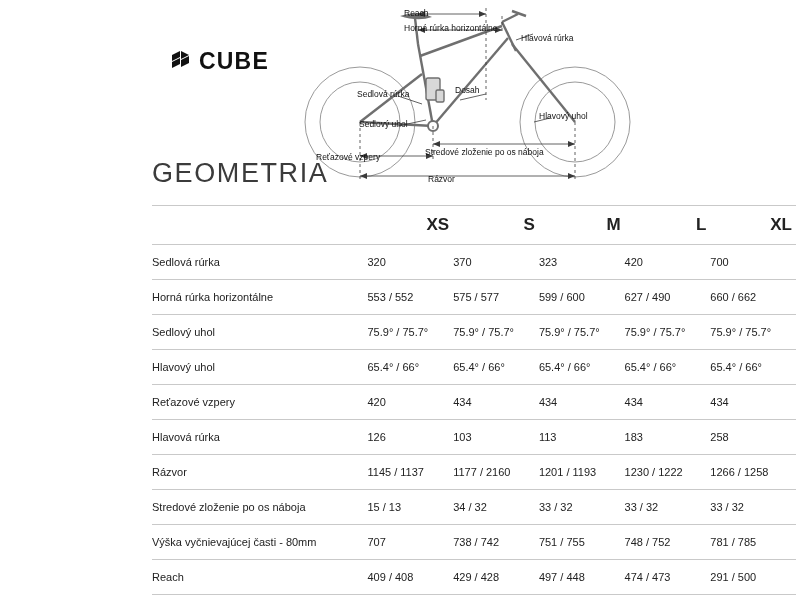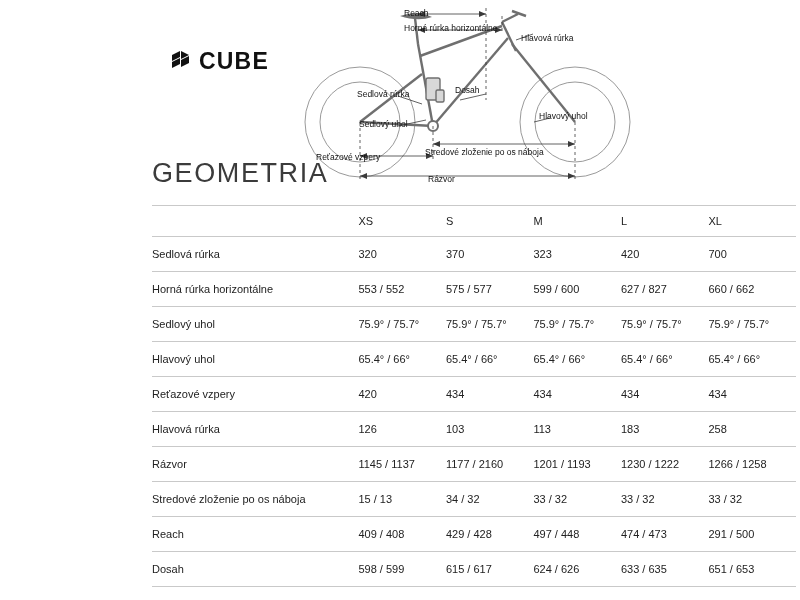--- a/index.html
+++ b/index.html
@@ -63,25 +63,25 @@
     left: 152px;
     top: 205px;
     width: 644px;
   }
   table {
     width: 644px;
     border-collapse: collapse;
     font-size: 11px;
   }
   thead th {
-    font-weight: normal;
+    font-weight: bold;
     color: #222;
-    text-align: left;
+    text-align: right;
     padding: 9px 4px 9px 0;
-    font-size: 11px;
+    font-size: 17px;
   }
   thead th.lbl { width: 158px; }
   thead th.sz { width: 67px; }
   tbody td {
     padding: 11px 4px 11px 0;
     color: #222;
     font-size: 11px;
     vertical-align: middle;
     white-space: nowrap;
   }
@@ -238,21 +238,21 @@
             <td>370</td>
             <td>323</td>
             <td>420</td>
             <td>700</td>
           </tr>
           <tr>
             <td class="lbl">Horná rúrka horizontálne</td>
             <td>553 / 552</td>
             <td>575 / 577</td>
             <td>599 / 600</td>
-            <td>627 / 827</td>
+            <td>627 / 490</td>
             <td>660 / 662</td>
           </tr>
           <tr>
             <td class="lbl">Sedlový uhol</td>
             <td>75.9° / 75.7°</td>
             <td>75.9° / 75.7°</td>
             <td>75.9° / 75.7°</td>
             <td>75.9° / 75.7°</td>
             <td>75.9° / 75.7°</td>
           </tr>
@@ -290,20 +290,28 @@
           </tr>
           <tr>
             <td class="lbl">Stredové zloženie po os náboja</td>
             <td>15 / 13</td>
             <td>34 / 32</td>
             <td>33 / 32</td>
             <td>33 / 32</td>
             <td>33 / 32</td>
           </tr>
           <tr>
+            <td class="lbl">Výška vyčnievajúcej časti - 80mm</td>
+            <td>707</td>
+            <td>738 / 742</td>
+            <td>751 / 755</td>
+            <td>748 / 752</td>
+            <td>781 / 785</td>
+          </tr>
+          <tr>
             <td class="lbl">Reach</td>
             <td>409 / 408</td>
             <td>429 / 428</td>
             <td>497 / 448</td>
             <td>474 / 473</td>
             <td>291 / 500</td>
           </tr>
           <tr>
             <td class="lbl">Dosah</td>
             <td>598 / 599</td>

